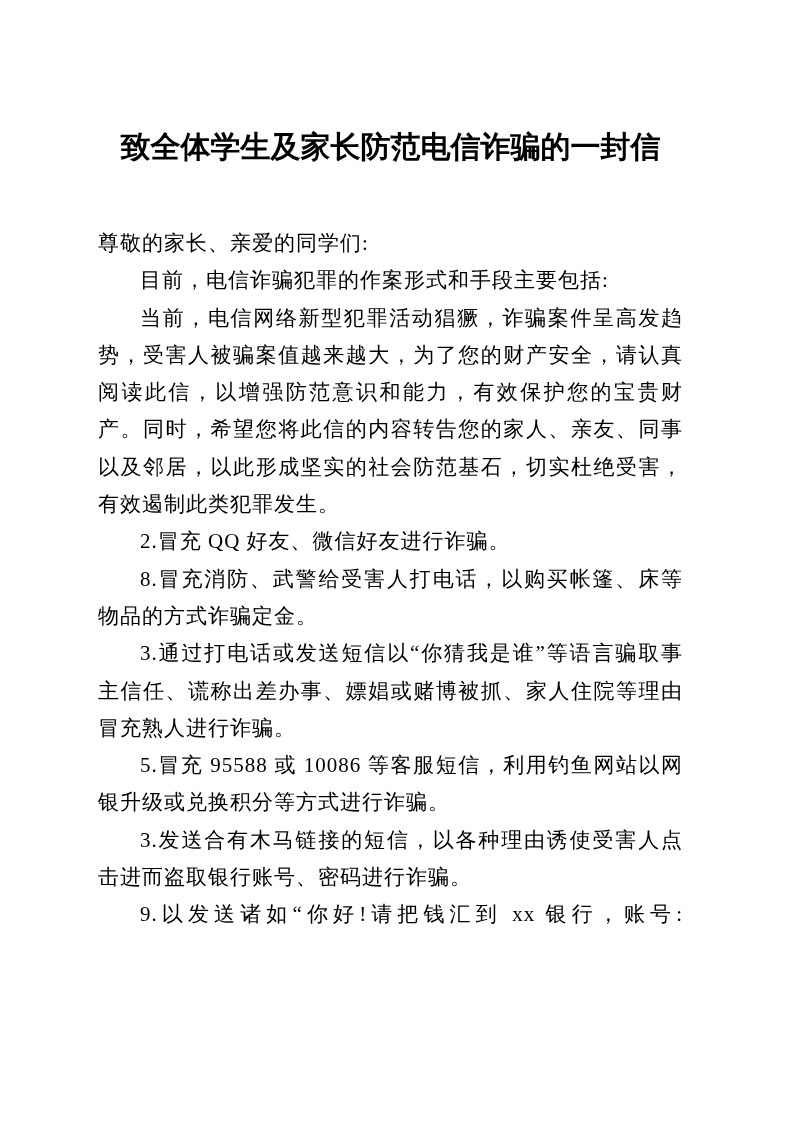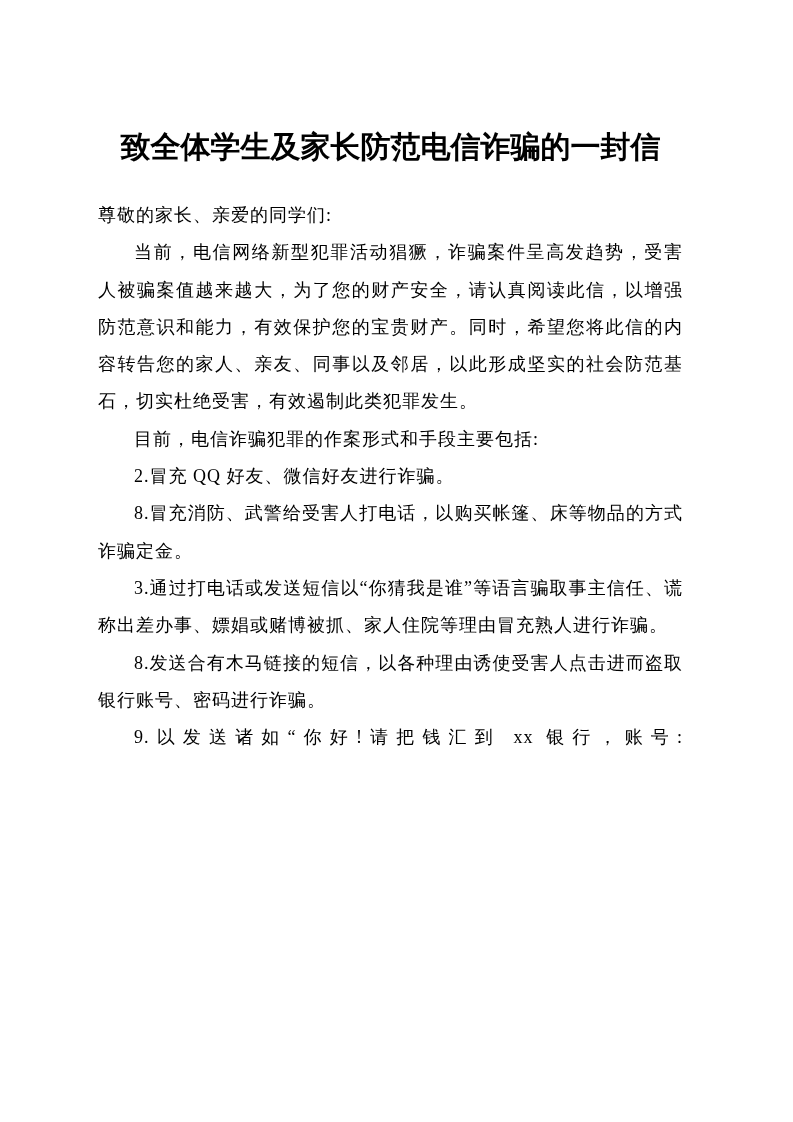--- a/index.html
+++ b/index.html
@@ -25,22 +25,22 @@
   .doc-title {
     margin: 127px 0 0 0;
     font-size: 30px;
     font-weight: bold;
     line-height: 40px;
     text-align: center;
     letter-spacing: 0px;
     white-space: nowrap;
   }
   .doc-body {
-    margin-top: 30px;
-    font-size: 18px;
+    margin-top: 58px;
+    font-size: 21px;
     line-height: 37.3px;
     letter-spacing: 1px;
     text-align: justify;
   }
   .doc-body p {
     margin: 0;
     padding: 0;
     text-indent: 2em;
   }
   .doc-body p.no-indent {
@@ -51,22 +51,23 @@
   }
 </style>
 </head>
 <body>
 
 <div class="page" style="background: rgb(255, 255, 255); color: rgb(0, 0, 0);">
   <div class="content">
     <h1 class="doc-title">致全体学生及家长防范电信诈骗的一封信</h1>
     <div class="doc-body" id="doc-body">
         <p class="no-indent">尊敬的家长、亲爱的同学们:</p>
+        <p>目前，电信诈骗犯罪的作案形式和手段主要包括:</p>
         <p>当前，电信网络新型犯罪活动猖獗，诈骗案件呈高发趋势，受害人被骗案值越来越大，为了您的财产安全，请认真阅读此信，以增强防范意识和能力，有效保护您的宝贵财产。同时，希望您将此信的内容转告您的家人、亲友、同事以及邻居，以此形成坚实的社会防范基石，切实杜绝受害，有效遏制此类犯罪发生。</p>
-        <p>目前，电信诈骗犯罪的作案形式和手段主要包括:</p>
         <p>2.冒充 QQ 好友、微信好友进行诈骗。</p>
         <p>8.冒充消防、武警给受害人打电话，以购买帐篷、床等物品的方式诈骗定金。</p>
         <p>3.通过打电话或发送短信以“你猜我是谁”等语言骗取事主信任、谎称出差办事、嫖娼或赌博被抓、家人住院等理由冒充熟人进行诈骗。</p>
-        <p>8.发送合有木马链接的短信，以各种理由诱使受害人点击进而盗取银行账号、密码进行诈骗。</p>
+        <p>5.冒充 95588 或 10086 等客服短信，利用钓鱼网站以网银升级或兑换积分等方式进行诈骗。</p>
+        <p>3.发送合有木马链接的短信，以各种理由诱使受害人点击进而盗取银行账号、密码进行诈骗。</p>
         <p class="justify-last">9.以发送诸如“你好!请把钱汇到 xx 银行，账号:</p>
       </div>
   </div>
 </div>
 
 </body></html>

